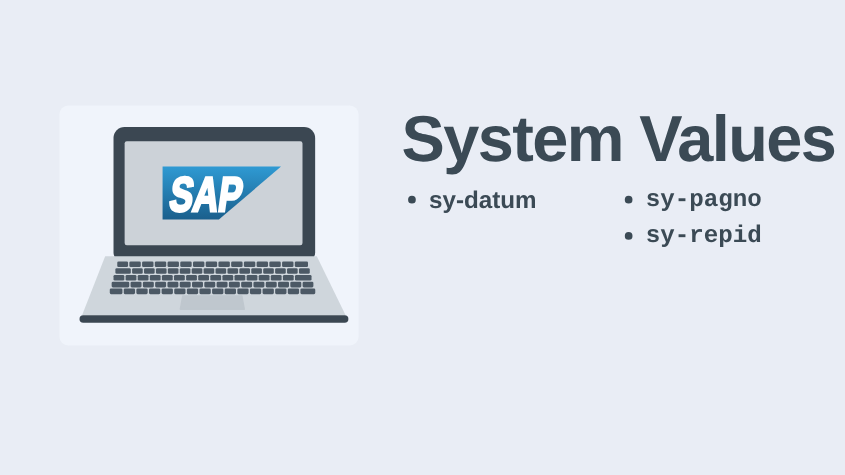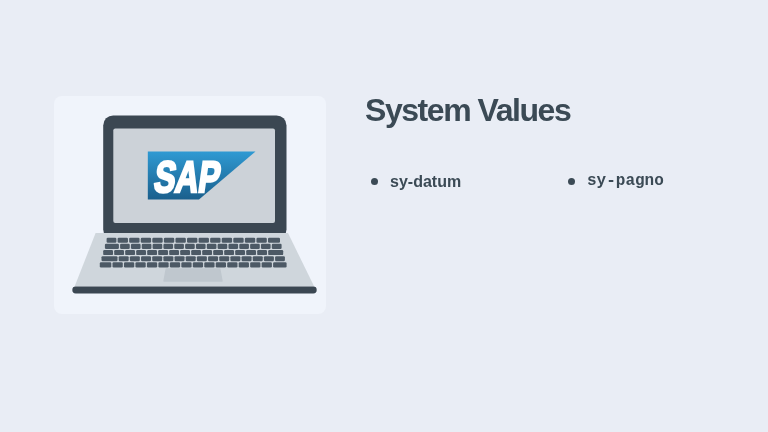--- a/index.html
+++ b/index.html
@@ -8,23 +8,23 @@
     background:#e9edf5;
     font-family:"Liberation Sans", sans-serif;
   }
   .card {
     position:absolute; left:54px; top:95.5px; width:272px; height:218.5px;
     background:#f0f4fb; border-radius:8px;
   }
   svg.laptop { position:absolute; left:0; top:0; }
   h1 {
     position:absolute; left:365px; top:91.5px; margin:0;
-    font-size:32px; font-weight:700; color:#3b4a55; letter-spacing:-1.45px;
+    font-size:59px; font-weight:700; color:#3b4a55; letter-spacing:-1.45px;
   }
-  .col { position:absolute; top:165px; color:#3b4a55; font-size:16px; font-weight:700; }
+  .col { position:absolute; top:165px; color:#3b4a55; font-size:22px; font-weight:700; }
   .col .row { height:33.3px; line-height:33.3px; position:relative; padding-left:24px; white-space:nowrap; }
   .col .row::before {
     content:""; position:absolute; left:5px; top:50%; margin-top:-3.5px;
     width:7px; height:7px; border-radius:50%; background:#3b4a55;
   }
   .col1 { left:366px; }
   .col2 { left:563px;font-family:Liberation Mono, monospace; }
 </style>
 </head>
 <body>
@@ -131,13 +131,14 @@
   <polygon points="166.3,269.1 219.7,269.1 221.9,281 164.1,281" fill="#bfc7ce" stroke="#bfc7ce" stroke-width="1.6" stroke-linejoin="round"></polygon>
 
   <rect x="72.3" y="286.6" width="244.4" height="6.9" rx="3.4" fill="#3b4752"></rect>
 </svg>
 <h1>System Values</h1>
 <div class="col col1">
   <div class="row">sy-datum</div>
 </div>
 <div class="col col2">
   <div class="row">sy-pagno</div>
+  <div class="row">sy-repid</div>
 </div>
 
 </body></html>

